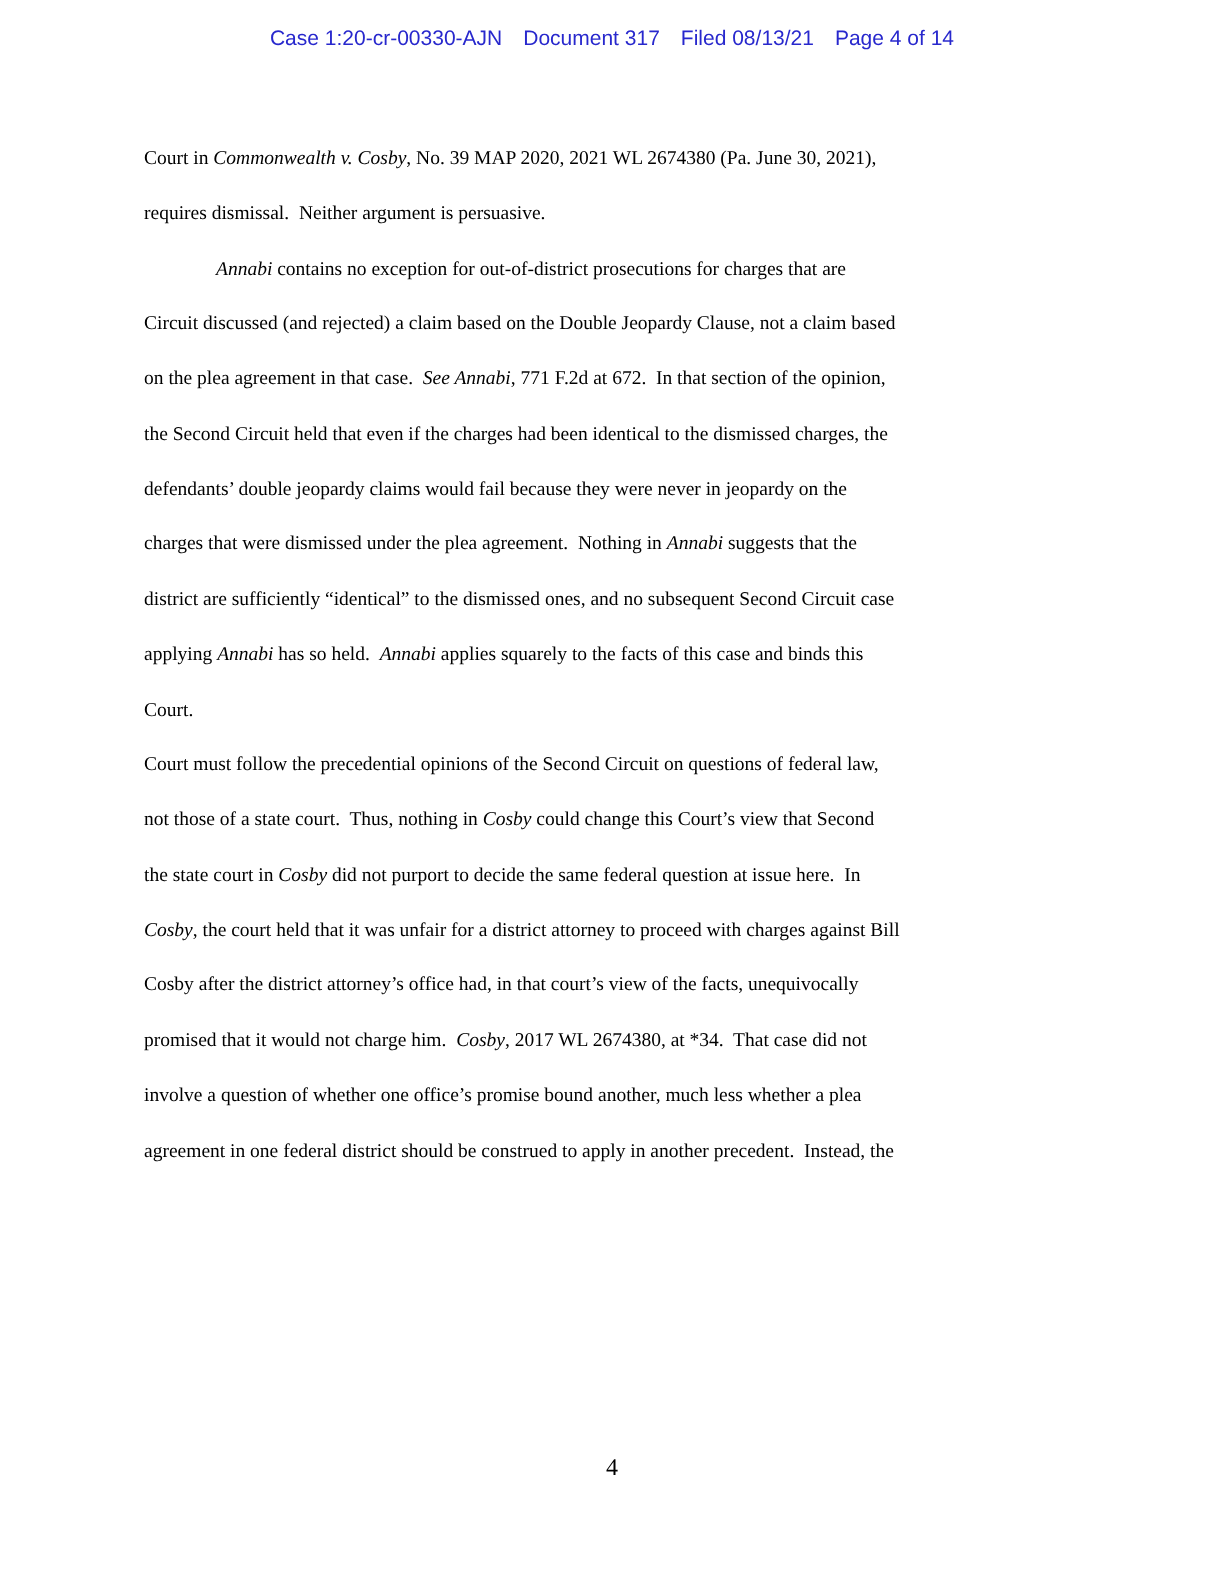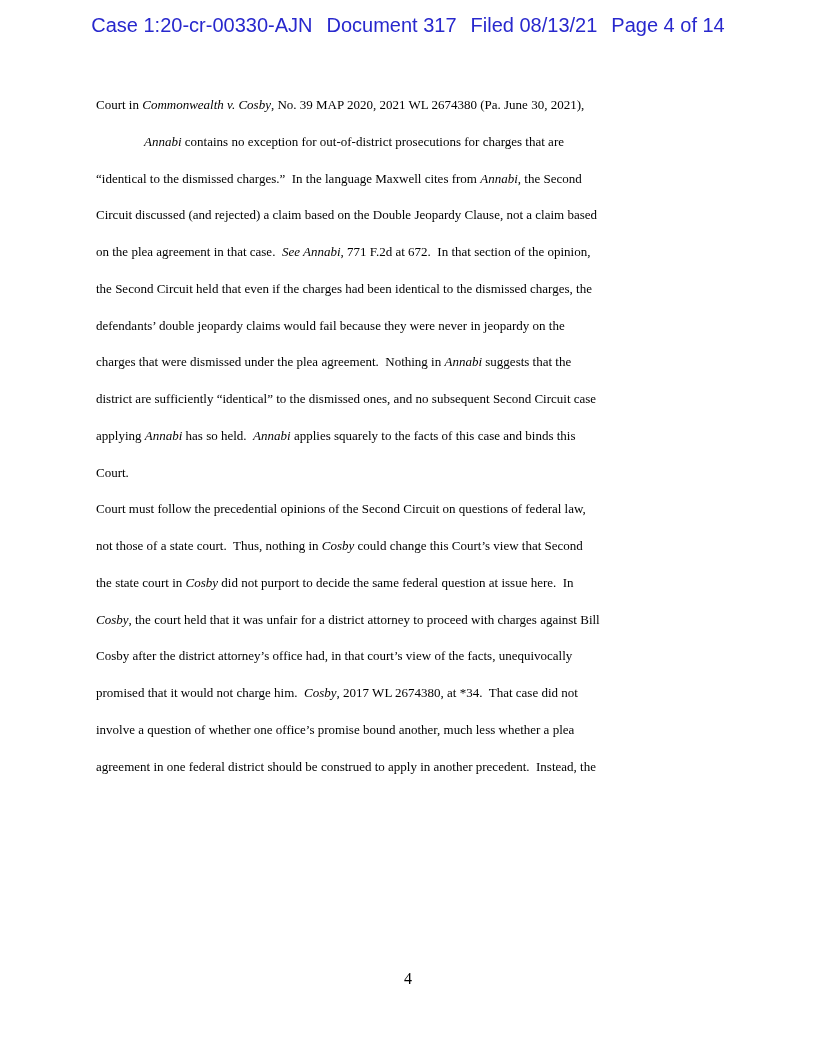--- a/index.html
+++ b/index.html
@@ -14,21 +14,21 @@
   }
   .ecf-header {
     position: absolute;
     top: 15px;
     left: 0;
     width: 100%;
     display: flex;
     justify-content: center;
     gap: 14px;
     font-family: "Liberation Sans", "DejaVu Sans", sans-serif;
-    font-size: 20px;
+    font-size: 14px;
     line-height: 20px;
     color: #2828CD;
     white-space: pre;
     align-items: center;
   }
   .body-text {
     position: absolute;
     top: 87px;
     left: 96px;
     width: 624px;
@@ -58,22 +58,22 @@
 
   <div class="ecf-header" style="color: rgb(40, 40, 205);">
     <span>Case 1:20-cr-00330-AJN</span>
     <span>Document 317</span>
     <span>Filed 08/13/21</span>
     <span>Page 4 of 14</span>
   </div>
 
   <div class="body-text">
       <div class="line"><span>Court in </span><span class="italic">Commonwealth v. Cosby</span><span>, No. 39 MAP 2020, 2021 WL 2674380 (Pa. June 30, 2021),</span></div>
+      <div class="line"><span>requires dismissal.  Neither argument is persuasive.</span></div>
       <div class="line indent"><span class="italic">Annabi</span><span> contains no exception for out-of-district prosecutions for charges that are</span></div>
-      <div class="line"><span>“identical to the dismissed charges.”  In the language Maxwell cites from </span><span class="italic">Annabi</span><span>, the Second</span></div>
       <div class="line"><span>Circuit discussed (and rejected) a claim based on the Double Jeopardy Clause, not a claim based</span></div>
       <div class="line"><span>on the plea agreement in that case.  </span><span class="italic">See Annabi</span><span>, 771 F.2d at 672.  In that section of the opinion,</span></div>
       <div class="line"><span>the Second Circuit held that even if the charges had been identical to the dismissed charges, the</span></div>
       <div class="line"><span>defendants’ double jeopardy claims would fail because they were never in jeopardy on the</span></div>
       <div class="line"><span>charges that were dismissed under the plea agreement.  Nothing in </span><span class="italic">Annabi</span><span> suggests that the</span></div>
       <div class="line"><span>district are sufficiently “identical” to the dismissed ones, and no subsequent Second Circuit case</span></div>
       <div class="line"><span>applying </span><span class="italic">Annabi</span><span> has so held.  </span><span class="italic">Annabi</span><span> applies squarely to the facts of this case and binds this</span></div>
       <div class="line"><span>Court.</span></div>
       <div class="line"><span>Court must follow the precedential opinions of the Second Circuit on questions of federal law,</span></div>
       <div class="line"><span>not those of a state court.  Thus, nothing in </span><span class="italic">Cosby</span><span> could change this Court’s view that Second</span></div>

